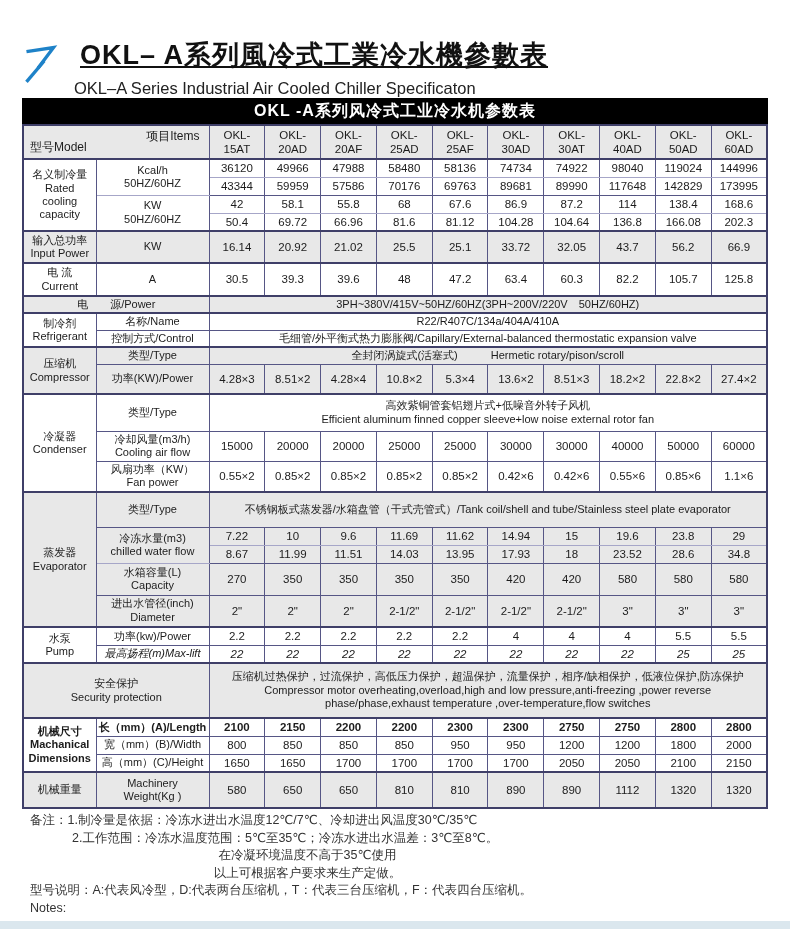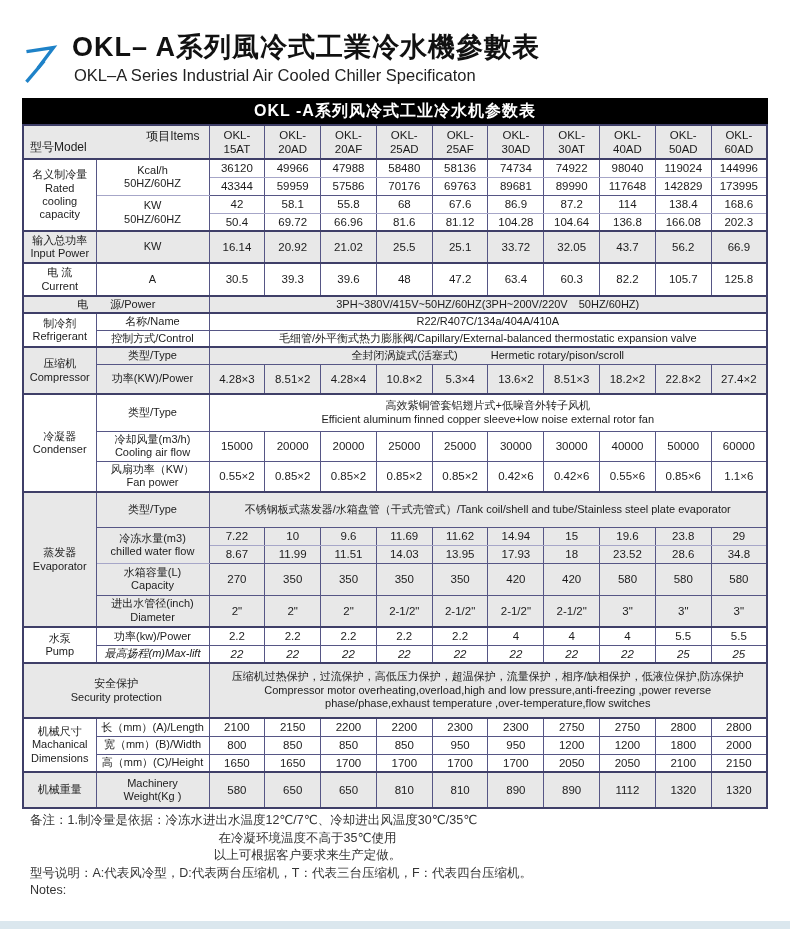--- a/index.html
+++ b/index.html
@@ -4,21 +4,21 @@
 <style>
   html,body{margin:0;padding:0;}
   body{
     width:790px;height:931px;position:relative;background:#ffffff;
     font-family:"Liberation Sans","DejaVu Sans",sans-serif;color:#1a1a1a;overflow:hidden;
   }
   
   .page-header{position:absolute;left:14px;top:32px;display:flex;align-items:flex-start;}
   .logo{width:52px;height:56px;flex:0 0 auto;}
   .titles{margin-left:6px;}
-  .title-zh{font-size:27px;font-weight:bold;letter-spacing:1px;margin:0;line-height:1.15;color:#111;}
+  .title-zh{font-size:27px;font-weight:bold;letter-spacing:1px;margin:8px;line-height:1.15;color:#111;text-decoration:underline;}
   .title-en{font-size:16.5px;font-weight:normal;margin:3px 0 0 2px;color:#222;}
   
   .table-wrap{position:absolute;left:22px;top:98px;width:746px;}
   .table-title{
     background:#000000;color:#fff;text-align:center;font-size:16px;font-weight:bold;
     height:26px;line-height:26px;letter-spacing:1px;
   }
   table{border-collapse:collapse;width:746px;table-layout:fixed;border:2px solid #3f3f68;}
   col.c-cat{width:73px;} col.c-item{width:113px;}
   td{
@@ -345,21 +345,21 @@
           <td class="val">25</td>
           <td class="val">25</td>
         </tr>
         <tr class="g sect " style="height: 55px;">
           <td class="cat2" colspan="2">安全保护
 Security protection</td>
           <td class="span-cell" colspan="10">压缩机过热保护，过流保护，高低压力保护，超温保护，流量保护，相序/缺相保护，低液位保护,防冻保护
 Compressor motor overheating,overload,high and low pressure,anti-freezing ,power reverse
 phase/phase,exhaust temperature ,over-temperature,flow switches</td>
         </tr>
-        <tr class="sect " style="height: 18px;">
+        <tr class="sect " style="height: 18px; font-weight: bold;">
           <td class="cat" rowspan="3">机械尺寸
 Machanical
 Dimensions</td>
           <td class="item">长（mm）(A)/Length</td>
           <td class="val">2100</td>
           <td class="val">2150</td>
           <td class="val">2200</td>
           <td class="val">2200</td>
           <td class="val">2300</td>
           <td class="val">2300</td>
@@ -408,19 +408,20 @@
           <td class="val">1112</td>
           <td class="val">1320</td>
           <td class="val">1320</td>
         </tr>
       </tbody>
   </table>
 </div>
 
 <div class="notes" id="notes">
     <div class="note ind0">备注：1.制冷量是依据：冷冻水进出水温度12℃/7℃、冷却进出风温度30℃/35℃</div>
+    <div class="note ind1">2.工作范围：冷冻水温度范围：5℃至35℃；冷冻水进出水温差：3℃至8℃。</div>
     <div class="note ind2">在冷凝环境温度不高于35℃使用</div>
     <div class="note ind2">以上可根据客户要求来生产定做。</div>
     <div class="note ind0">型号说明：A:代表风冷型，D:代表两台压缩机，T：代表三台压缩机，F：代表四台压缩机。</div>
     <div class="note ind0">Notes:</div>
   </div>
 
 <div class="bottom-strip"></div>
 
 </body></html>

